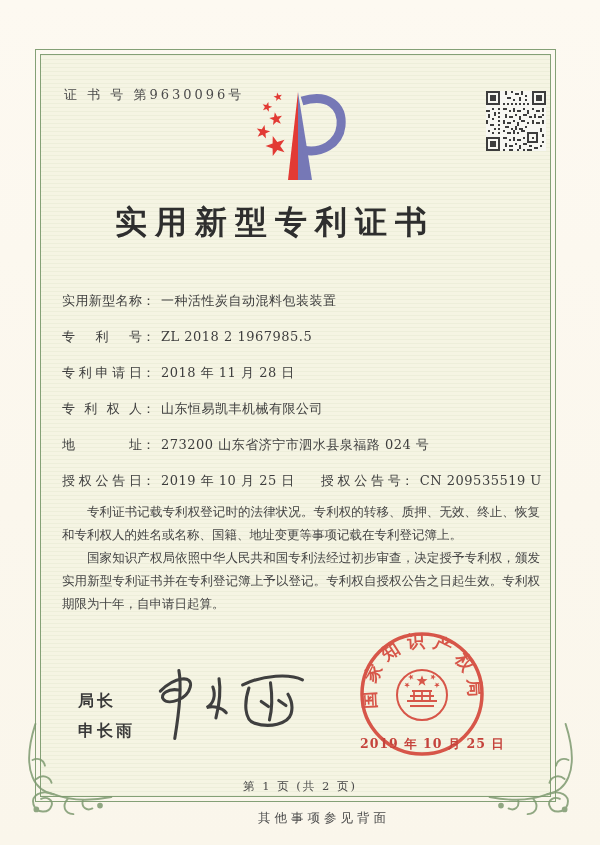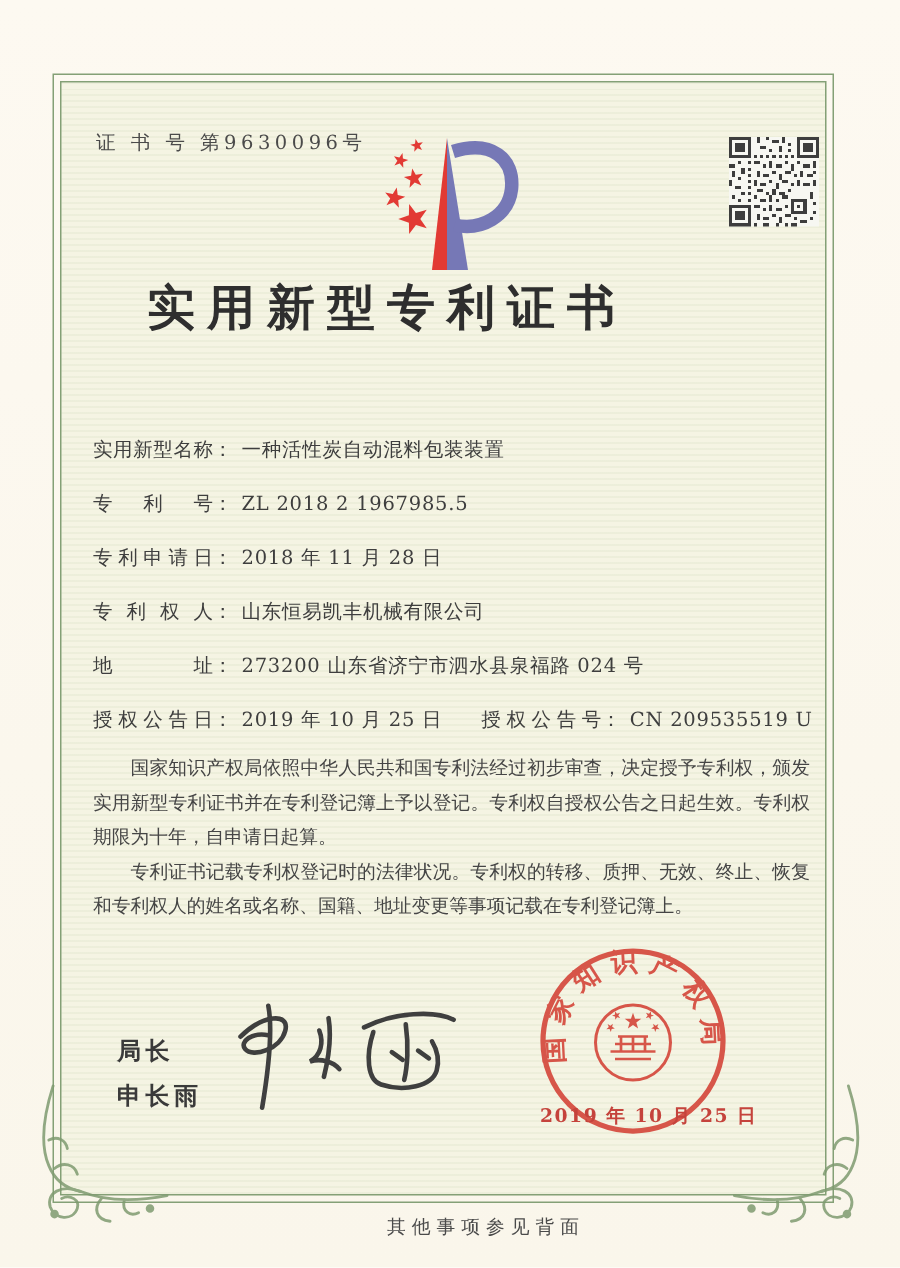--- a/index.html
+++ b/index.html
@@ -7,21 +7,21 @@
         background:linear-gradient(180deg,#fdf9f1 0%,#fbf7ed 60%,#faf6eb 100%);
         font-family:"DejaVu Serif", serif;color:#3b3b3b;}
   .frame{position:absolute;left:40px;top:54px;width:511px;height:743px;
          border:1.5px solid #84a076;outline:1.5px solid #84a076;outline-offset:4px;
          background-color:#f5f4e3;
          background-image:repeating-linear-gradient(180deg,rgba(140,170,115,.08) 0 1px,transparent 1px 4px);
          box-sizing:border-box;}
   .cert-no{position:absolute;left:64px;top:86px;font-size:13px;letter-spacing:3px;color:#4a4a4a;}
   .logo{position:absolute;left:250px;top:86px;}
   .qr{position:absolute;left:486px;top:91px;}
-  .title{position:absolute;left:0;top:184px;width:516px;margin:0;text-align:center;
+  .title{position:absolute;left:0;top:184px;width:516px;margin:17px;text-align:center;
          font-size:32px;font-weight:700;letter-spacing:8px;color:#2e2e2e;}
   .fields{position:absolute;left:62px;top:252px;width:478px;font-size:13px;color:#3e3e3e;margin-top:38px;}
   .row{margin-bottom:15px;line-height:21px;white-space:nowrap;}
   .flabel{display:inline-block;width:80px;text-align:justify;text-align-last:justify;vertical-align:top;}
   .colon{display:inline-block;margin-right:6px;}
   .fvalue{letter-spacing:.5px;}
   .grant-part2{margin-left:26px;}
   .bodytext{position:absolute;left:62px;top:500px;width:478px;font-size:12.5px;
             line-height:23px;text-align:justify;color:#454545;}
   .bodytext p{margin:0;text-indent:2em;}
@@ -192,22 +192,22 @@
     </div>
     <div class="row">
       <span class="flabel">地址</span><span class="colon">：</span><span class="fvalue">273200 山东省济宁市泗水县泉福路 024 号</span>
     </div>
     <div class="row">
       <span class="flabel">授权公告日</span><span class="colon">：</span><span class="fvalue">2019 年 10 月 25 日</span><span class="grant-part2"><span class="flabel">授权公告号</span><span class="colon">：</span><span class="fvalue">CN 209535519 U</span></span>
     </div>
   </div>
 
   <div class="bodytext">
+    <p>专利证书记载专利权登记时的法律状况。专利权的转移、质押、无效、终止、恢复和专利权人的姓名或名称、国籍、地址变更等事项记载在专利登记簿上。</p>
     <p>国家知识产权局依照中华人民共和国专利法经过初步审查，决定授予专利权，颁发实用新型专利证书并在专利登记簿上予以登记。专利权自授权公告之日起生效。专利权期限为十年，自申请日起算。</p>
-    <p>专利证书记载专利权登记时的法律状况。专利权的转移、质押、无效、终止、恢复和专利权人的姓名或名称、国籍、地址变更等事项记载在专利登记簿上。</p>
   </div>
 
   <div class="signer">
     <div>局长</div>
     <div>申长雨</div>
   </div>
 
   <svg class="signature" width="175" height="88" viewBox="0 0 170 85">
     <g stroke="#3f3f3f" stroke-width="3" fill="none" stroke-linecap="round">
       <path d="M30,10 C33,26 30,52 26,76"></path>
@@ -265,15 +265,16 @@
       <path d="M31,76 C46,82 66,84 92,79"></path>
       <path d="M46,81 C40,88 42,96 52,97"></path>
       <path d="M62,82 C60,90 66,94 72,91"></path>
       <path d="M13,60 C19,55 27,57 29,64"></path>
       <path d="M9,40 C15,37 21,40 22,46"></path>
       <circle cx="13" cy="92" r="2" fill="#7e9a70"></circle>
       <circle cx="80" cy="88" r="2" fill="#7e9a70"></circle>
     </g>
   </svg>
 
+  <div class="page-no">第 1 页 (共 2 页)</div>
   <div class="back-note">其他事项参见背面</div>
 
 </div>
 
 </body></html>

